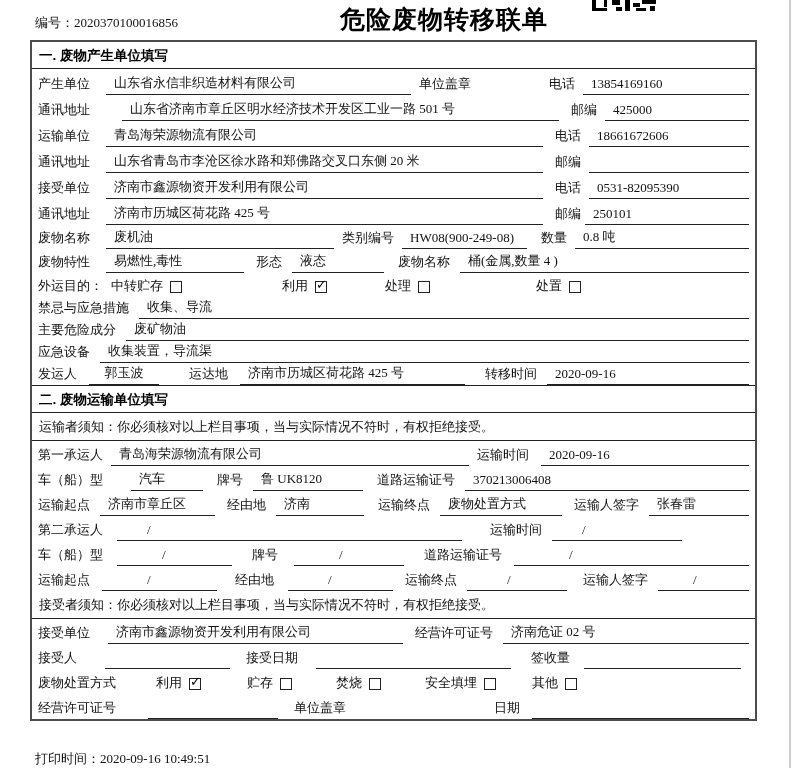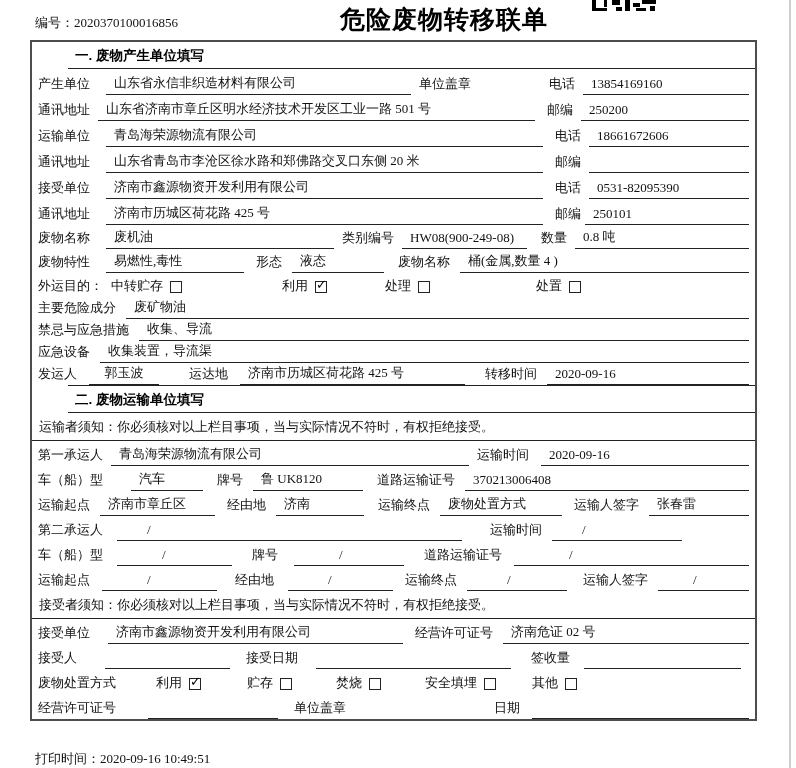--- a/index.html
+++ b/index.html
@@ -17,21 +17,21 @@
   .qr{position:absolute;left:592px;top:0;}
   .page-edge{position:absolute;left:789px;top:0;width:2px;height:768px;background:#cfcfcf;}
 
   .tbl{
     position:absolute;left:30px;top:40px;width:727px;box-sizing:border-box;
     border:2px solid #4d4d4d;background:#fff;
   }
   .sec-hdr{
     font-family:"Liberation Sans","DejaVu Sans",sans-serif;font-weight:bold;
     font-size:13.5px;height:27px;line-height:27px;padding:0 7px;box-sizing:border-box;
-    border-bottom:1.5px solid #222;color:#000;margin-left:36px;
+    border-bottom:1.5px solid #222;color:#000;
   }
   .sec-hdr.bt{border-top:1.5px solid #222;height:28px;line-height:28px;}
   .notice{
     height:28px;line-height:28px;padding:0 7px;box-sizing:border-box;
     border-bottom:1.5px solid #222;white-space:nowrap;
   }
   .r{display:flex;align-items:flex-end;padding:0 6px;box-sizing:border-box;}
   .h26{height:26px}.h24{height:24px}.h22{height:22px}.h25{height:25px}
   .lbl{white-space:nowrap;padding-bottom:2px;flex:none;}
   .val{
@@ -82,23 +82,23 @@
   <div class="r h26">
     <span class="lbl" style="width:60px">产生单位</span>
     <span class="val" style="width:305px;margin-left:8px">山东省永信非织造材料有限公司</span>
     <span class="lbl" style="margin-left:8px;margin-right:78px">单位盖章</span>
     <span class="lbl">电话</span>
     <span class="val fill" style="margin-left:8px">13854169160</span>
   </div>
 
   <div class="r h26">
     <span class="lbl" style="width:60px">通讯地址</span>
-    <span class="val" style="width:437px;margin-left:0">山东省济南市章丘区明水经济技术开发区工业一路 501 号</span>
+    <span class="val" style="width:437px;margin-left:24px">山东省济南市章丘区明水经济技术开发区工业一路 501 号</span>
     <span class="lbl" style="margin-left:12px">邮编</span>
-    <span class="val fill" style="margin-left:8px">250200</span>
+    <span class="val fill" style="margin-left:8px">425000</span>
   </div>
 
   <div class="r h26">
     <span class="lbl" style="width:60px">运输单位</span>
     <span class="val" style="width:437px;margin-left:8px">青岛海荣源物流有限公司</span>
     <span class="lbl" style="margin-left:12px">电话</span>
     <span class="val fill" style="margin-left:8px">18661672606</span>
   </div>
 
   <div class="r h26">
@@ -154,26 +154,26 @@
       <span class="olbl">处理</span>
       <span class="cb"></span>
     </span>
     <span class="opt" style="margin-left:106px">
       <span class="olbl">处置</span>
       <span class="cb"></span>
     </span>
   </div>
 
   <div class="r h22">
+    <span class="lbl">禁忌与应急措施</span>
+    <span class="val fill" style="margin-left:10px">收集、导流</span>
+  </div>
+  <div class="r h22">
     <span class="lbl">主要危险成分</span>
     <span class="val fill" style="margin-left:10px">废矿物油</span>
-  </div>
-  <div class="r h22">
-    <span class="lbl">禁忌与应急措施</span>
-    <span class="val fill" style="margin-left:10px">收集、导流</span>
   </div>
   <div class="r h22">
     <span class="lbl">应急设备</span>
     <span class="val fill" style="margin-left:10px">收集装置，导流渠</span>
   </div>
 
   <div class="r h22">
     <span class="lbl">发运人</span>
     <span class="val" style="width:70px;margin-left:12px;text-align:center;padding-left:0">郭玉波</span>
     <span class="lbl" style="margin-left:30px">运达地</span>

